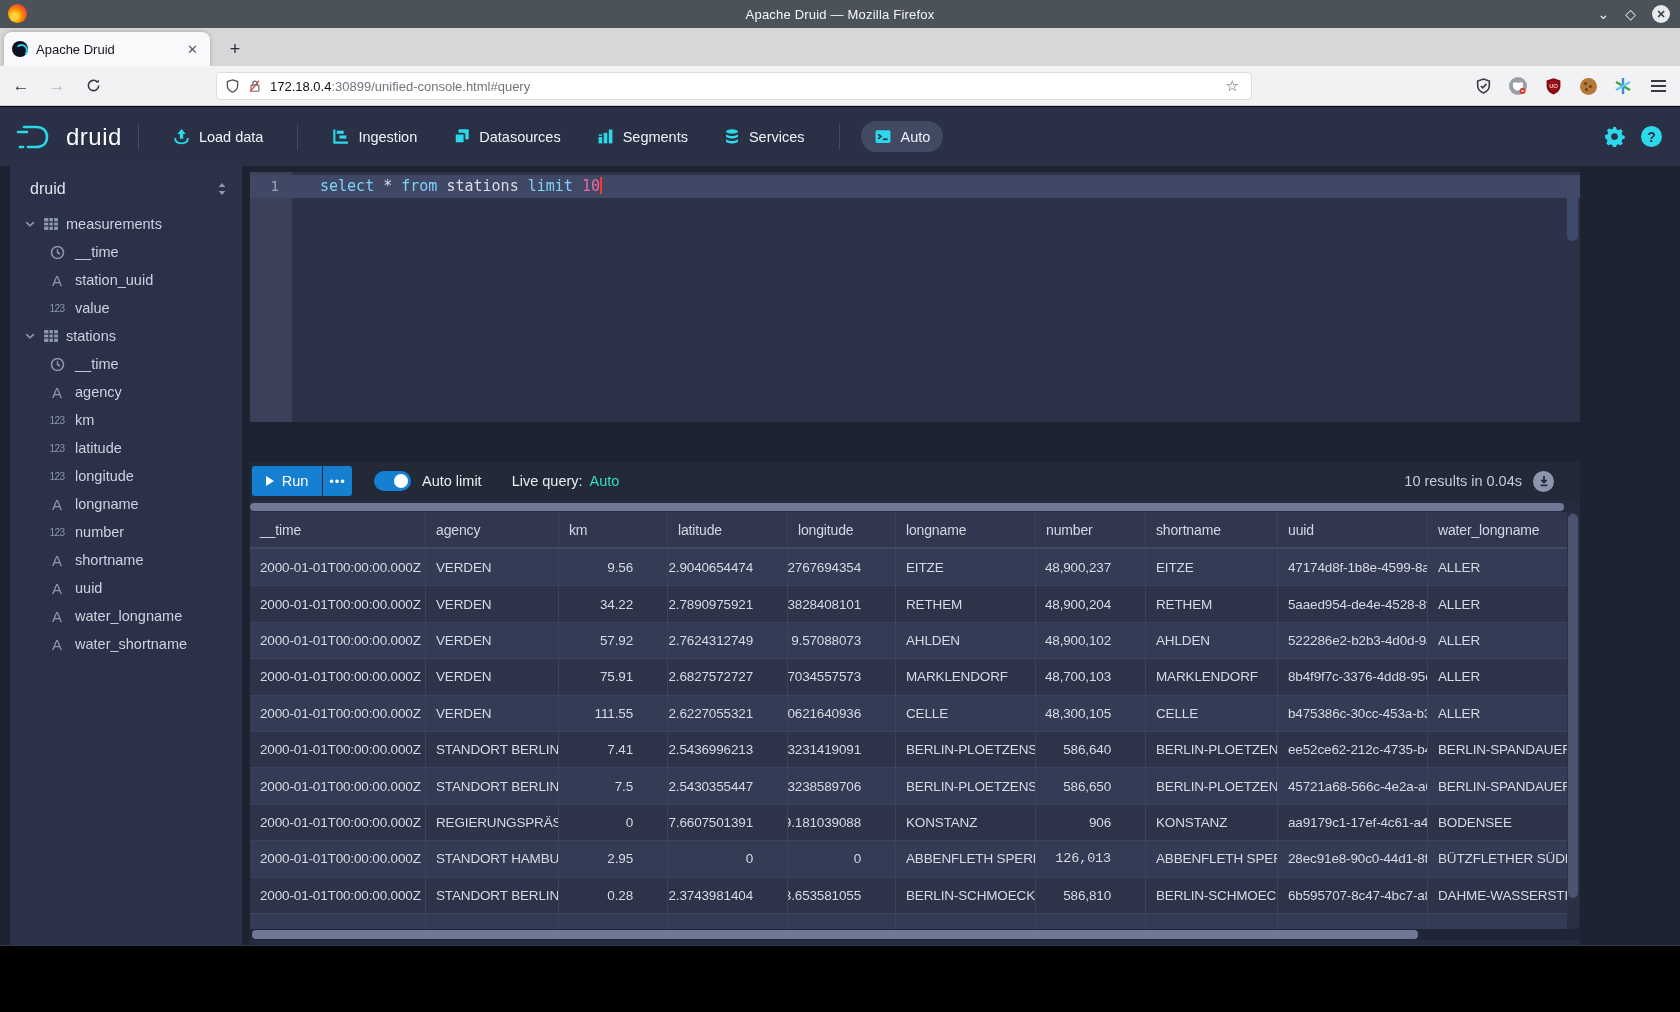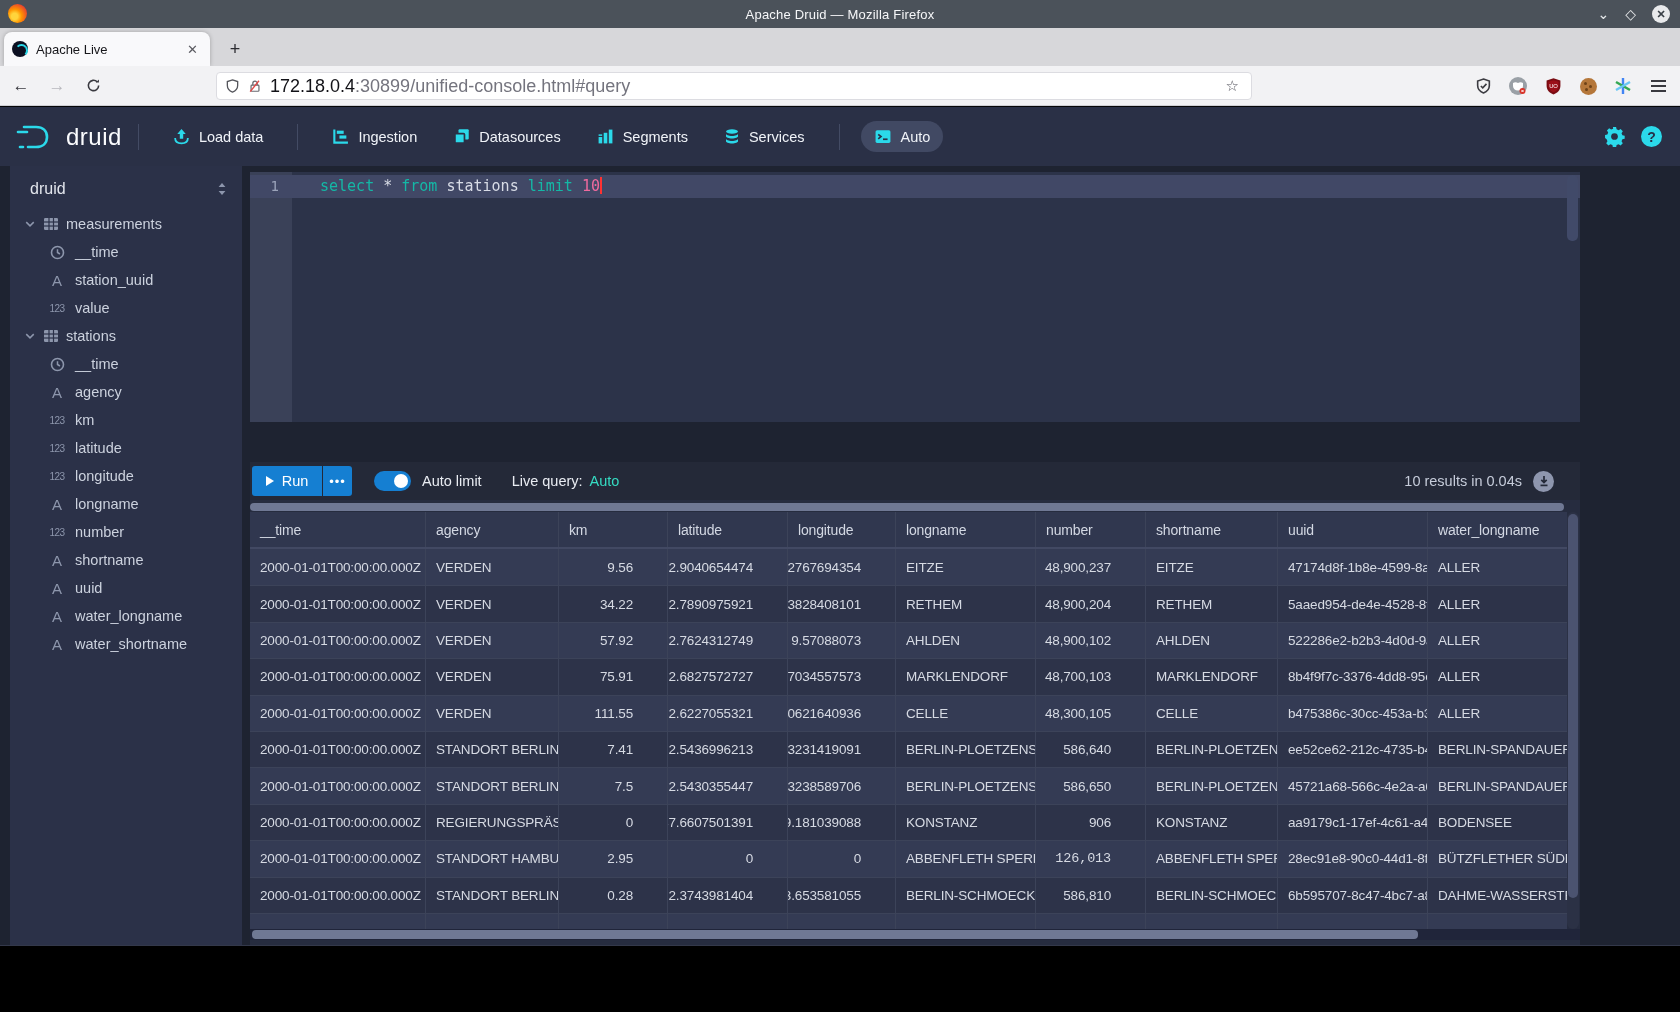--- a/index.html
+++ b/index.html
@@ -31,21 +31,21 @@
             color:#2b2b30; font-size:18px; display:flex; align-items:center; justify-content:center; }
 
   .navtoolbar { position:absolute; top:66px; left:0; right:0; height:40px; background:#f2f2f4;
                 border-bottom:1px solid #cfcfd4; display:flex; align-items:center; }
   .nav-btn { width:30px; height:28px; display:flex; align-items:center; justify-content:center;
              font-size:17px; color:#39393f; margin-left:6px; border-radius:4px; }
   .nav-btn.disabled { color:#b7b7bc; }
   .urlbar { position:absolute; left:216px; top:6px; width:1036px; height:28px; background:#ffffff;
             border:1px solid #dcdce1; border-radius:4px; display:flex; align-items:center; padding:0 8px; }
   .urlbar svg { flex:none; }
-  .url-text { margin-left:8px; font-size:18px; color:#74747e; white-space:nowrap; flex:1; overflow:hidden; }
+  .url-text { margin-left:8px; font-size:13px; color:#74747e; white-space:nowrap; flex:1; overflow:hidden; }
   .url-host { color:#121217; }
   .url-star { color:#55555e; font-size:15px; padding:0 4px; }
   .ext-icons { position:absolute; right:12px; top:6px; height:28px; display:flex; align-items:center; gap:15px; }
   .ext { width:20px; height:20px; display:flex; align-items:center; justify-content:center; }
   .cookie { width:17px; height:17px; border-radius:50%; background:#b5773a; position:relative; }
   .cookie i { position:absolute; width:3px; height:3px; border-radius:50%; background:#6e4218; }
   .hamburger { display:flex; flex-direction:column; gap:3px; }
   .hamburger i { width:15px; height:2px; background:#39393f; }
 
   
@@ -83,21 +83,21 @@
 
   
   .editor { position:absolute; top:6px; left:0; right:0; height:250px; background:#2c3349; }
   .gutter { position:absolute; left:0; top:0; bottom:0; width:42px; background:#3a4158; }
   .active-line { position:absolute; left:0; right:0; top:3px; height:23px; background:#414866; }
   .line-no { position:absolute; left:0; top:3px; width:42px; height:23px; line-height:23px;
              text-align:right; padding-right:13px; color:#9ba3ba;
              font-family:"DejaVu Sans Mono", monospace; font-size:14px; }
   .code-line { position:absolute; left:70px; top:3px; height:23px; line-height:23px;
                font-family:"DejaVu Sans Mono", monospace; font-size:15px; white-space:pre; }
-  .tok-kw { color:#14b8a6; } .tok-pl { color:#d8dce6; } .tok-num { color:#ef6a9e; }
+  .tok-kw { color:#7dd3fc; } .tok-pl { color:#d8dce6; } .tok-num { color:#ef6a9e; }
   .cursor { display:inline-block; width:2px; height:17px; background:#ff3232; vertical-align:-3px; }
   .ed-vthumb { position:absolute; right:2px; top:3px; width:11px; height:66px; background:#414a69; border-radius:5px; }
 
   
   .runbar { position:absolute; top:296px; left:0; right:0; height:38px; background:#242938;
             display:flex; align-items:center; color:#e9ecf2; font-size:14.5px; }
   .btn-run { height:30px; width:70px; background:#157fd2; border-radius:3px 0 0 3px; color:#fff;
              display:flex; align-items:center; justify-content:center; gap:8px; margin-left:2px; }
   .btn-more { height:30px; width:29px; background:#157fd2; border-radius:0 3px 3px 0; color:#fff;
               margin-left:1px; display:flex; align-items:center; justify-content:center;
@@ -147,21 +147,21 @@
     <span class="win-controls">
       <span class="glyph">⌄</span>
       <span class="glyph">◇</span>
       <span class="win-close">✕</span>
     </span>
   </div>
 
   <div class="tabbar">
     <div class="tab">
       <span class="tab-fav"></span>
-      <span class="tab-label">Apache Live</span>
+      <span class="tab-label">Apache Druid</span>
       <span class="tab-close">✕</span>
     </div>
     <div class="newtab">+</div>
   </div>
 
   <div class="navtoolbar">
     <span class="nav-btn">←</span>
     <span class="nav-btn disabled">→</span>
     <span class="nav-btn">
       <svg width="15" height="15" viewBox="0 0 16 16">

